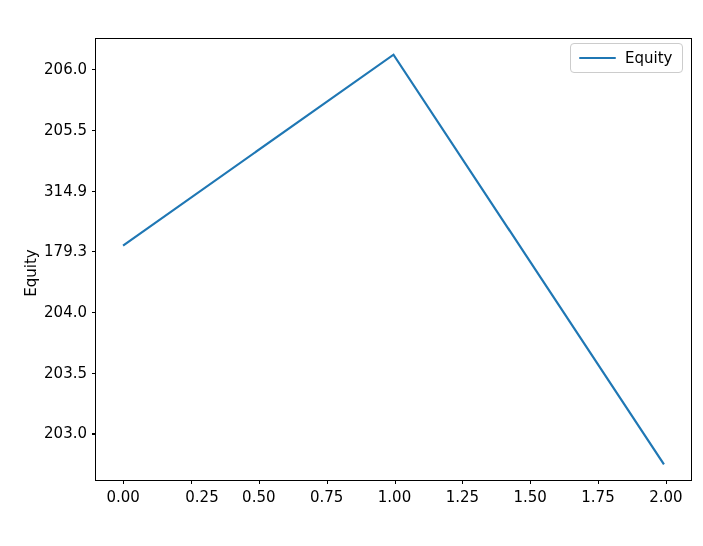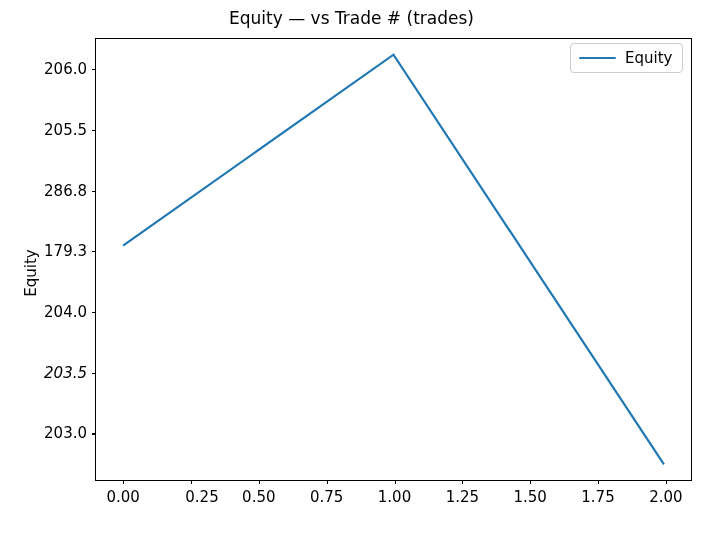--- a/index.html
+++ b/index.html
@@ -58,40 +58,39 @@
     box-sizing:border-box;
   }
   #legend-line{display:block;width:37px;height:2.2px;border-radius:1px;}
   #legend-label{font-size:15px;color:#000;white-space:nowrap;}
 </style>
 </head>
 <body>
 
 <div id="figure">
 
-  <div id="chart-title">Equity — vs Trade # (trades)</div>
 
   <div id="ylabel-wrap">
     <div id="ylabel">Equity</div>
   </div>
 
   <div id="plot-area">
     <svg id="data-svg" viewBox="0 0 597 443" preserveAspectRatio="none">
       <polyline id="equity-line" fill="none" stroke="#1f77b4" stroke-width="2.2" stroke-linejoin="miter" stroke-linecap="butt" points="27.14,207.54 298.50,15.78 569.86,427.22"></polyline>
     </svg>
   <div class="ytick-mark" style="top: 394.452px;"></div>
       <div class="ytick-label" style="top: 394.452px;">203.0</div>
       <div class="ytick-mark" style="top: 333.767px;"></div>
-      <div class="ytick-label" style="top: 333.767px; font-style: italic;">203.5</div>
+      <div class="ytick-label" style="top: 333.767px;">203.5</div>
       <div class="ytick-mark" style="top: 273.082px;"></div>
       <div class="ytick-label" style="top: 273.082px;">204.0</div>
       <div class="ytick-mark" style="top: 212.397px;"></div>
       <div class="ytick-label" style="top: 212.397px;">179.3</div>
       <div class="ytick-mark" style="top: 151.712px;"></div>
-      <div class="ytick-label" style="top: 151.712px;">286.8</div>
+      <div class="ytick-label" style="top: 151.712px;">314.9</div>
       <div class="ytick-mark" style="top: 91.0274px;"></div>
       <div class="ytick-label" style="top: 91.0274px;">205.5</div>
       <div class="ytick-mark" style="top: 30.3425px;"></div>
       <div class="ytick-label" style="top: 30.3425px; margin-left: 44px;">206.0</div>
       <div class="xtick-mark" style="left: 27.1364px;"></div>
       <div class="xtick-label" style="left: 27.1364px;">0.00</div>
       <div class="xtick-mark" style="left: 94.9773px;"></div>
       <div class="xtick-label" style="left: 106px;">0.25</div>
       <div class="xtick-mark" style="left: 162.818px;"></div>
       <div class="xtick-label" style="left: 162.818px;">0.50</div>

